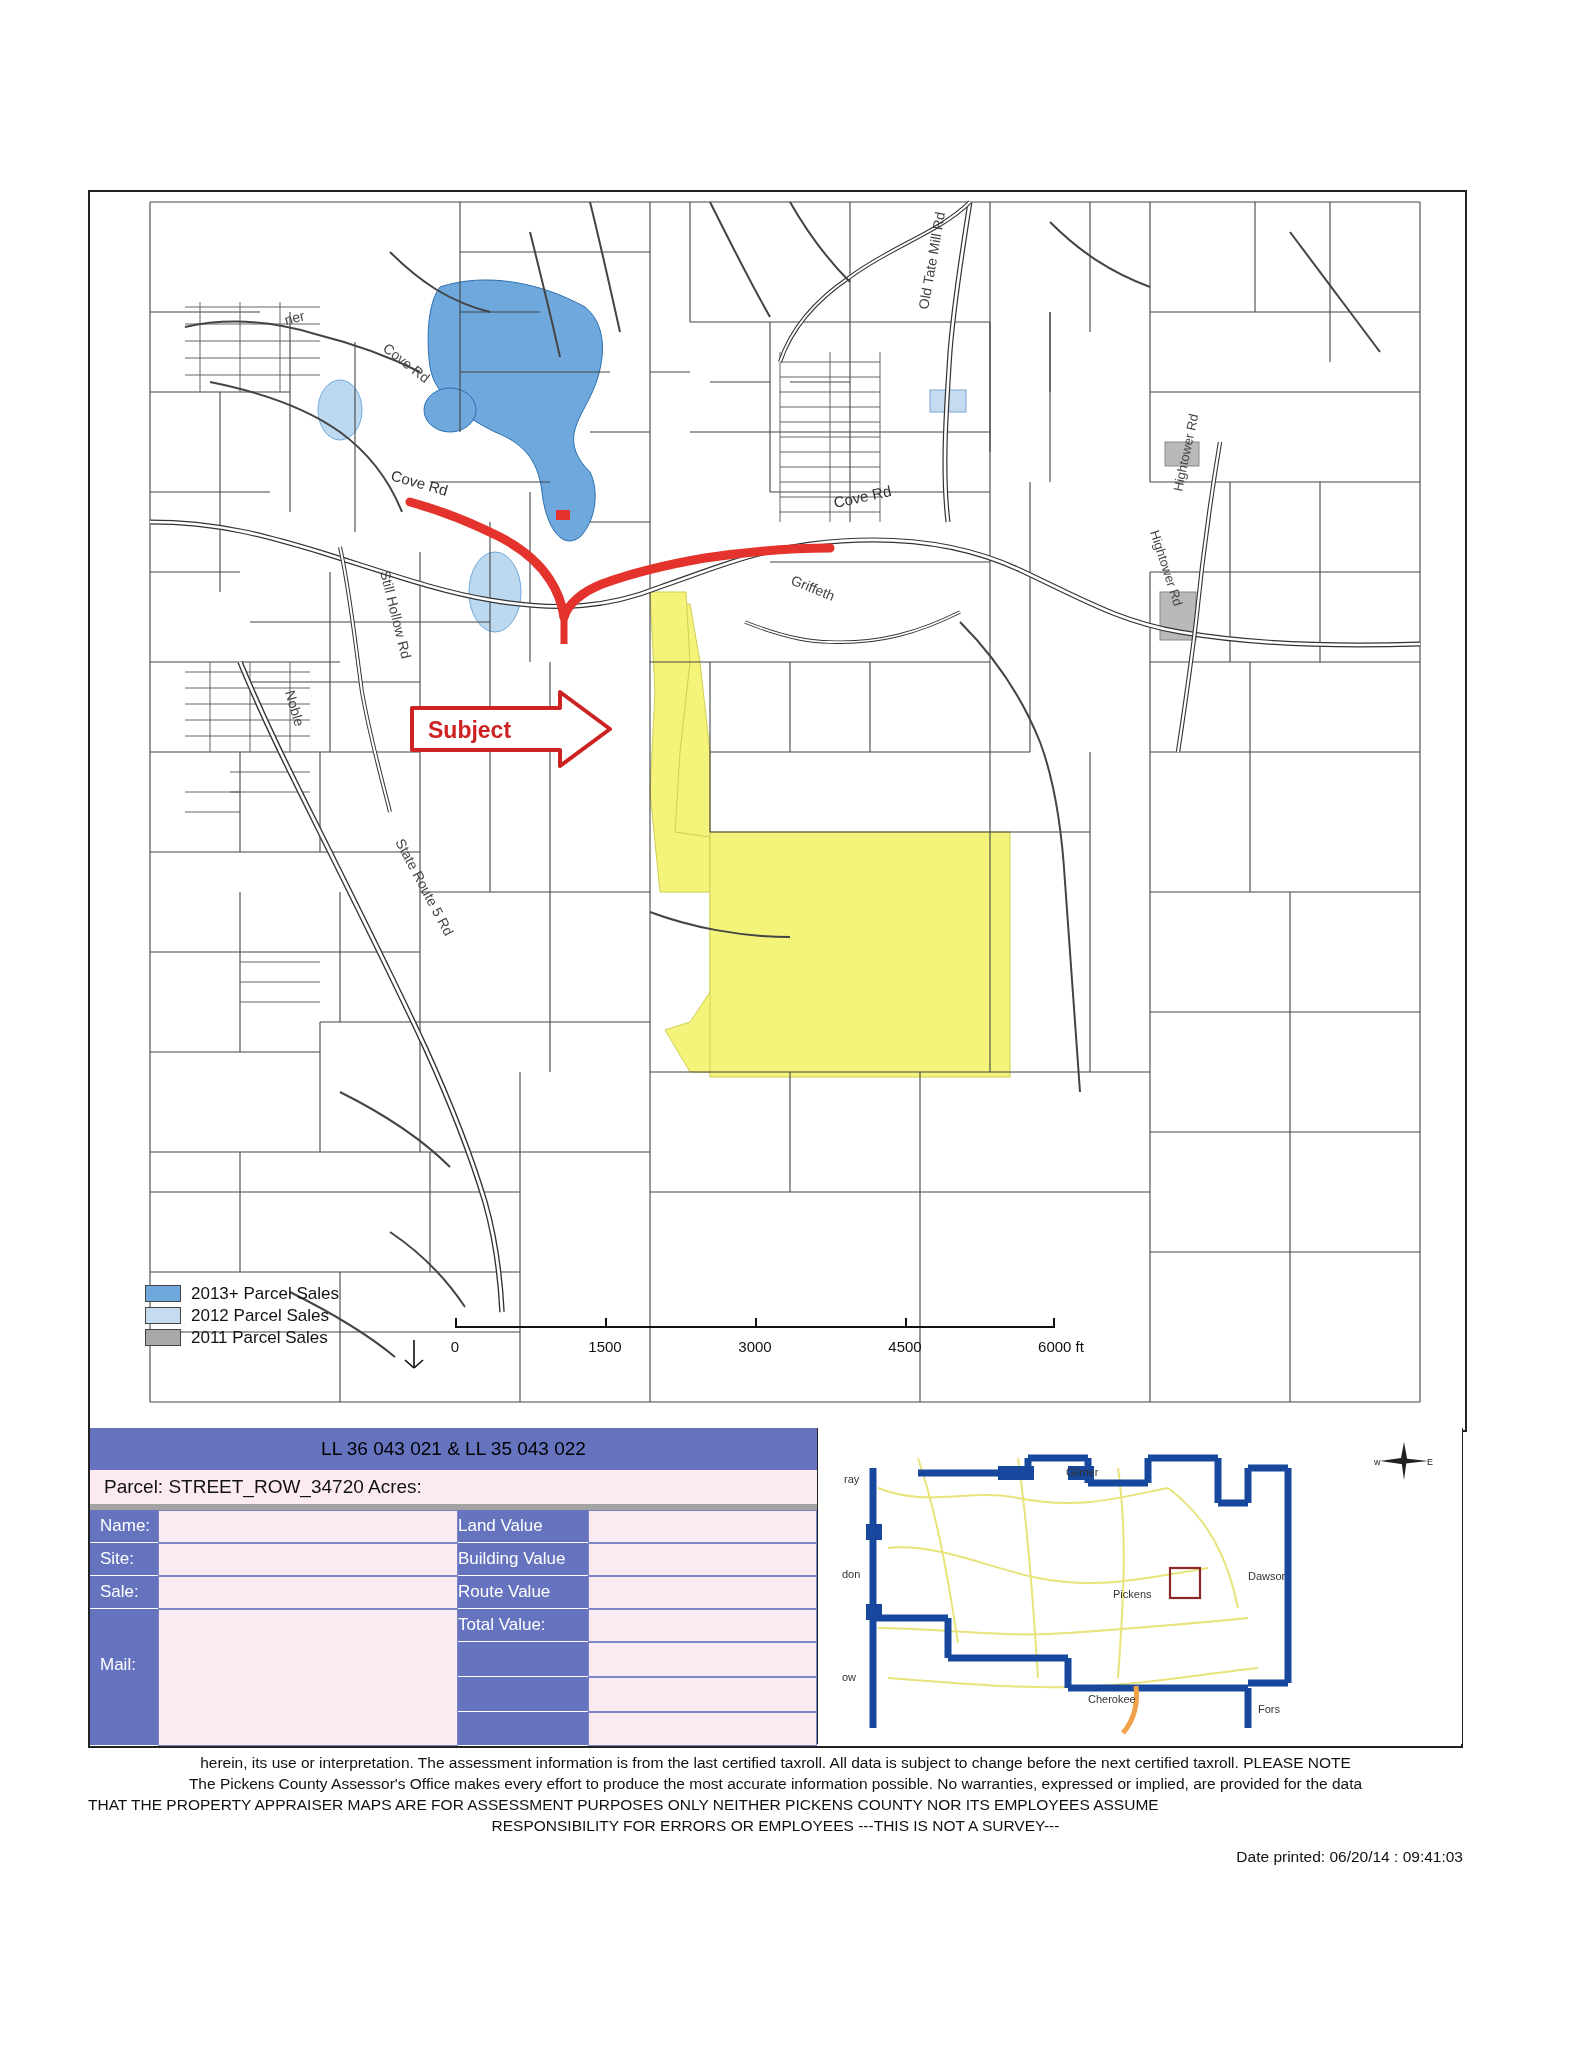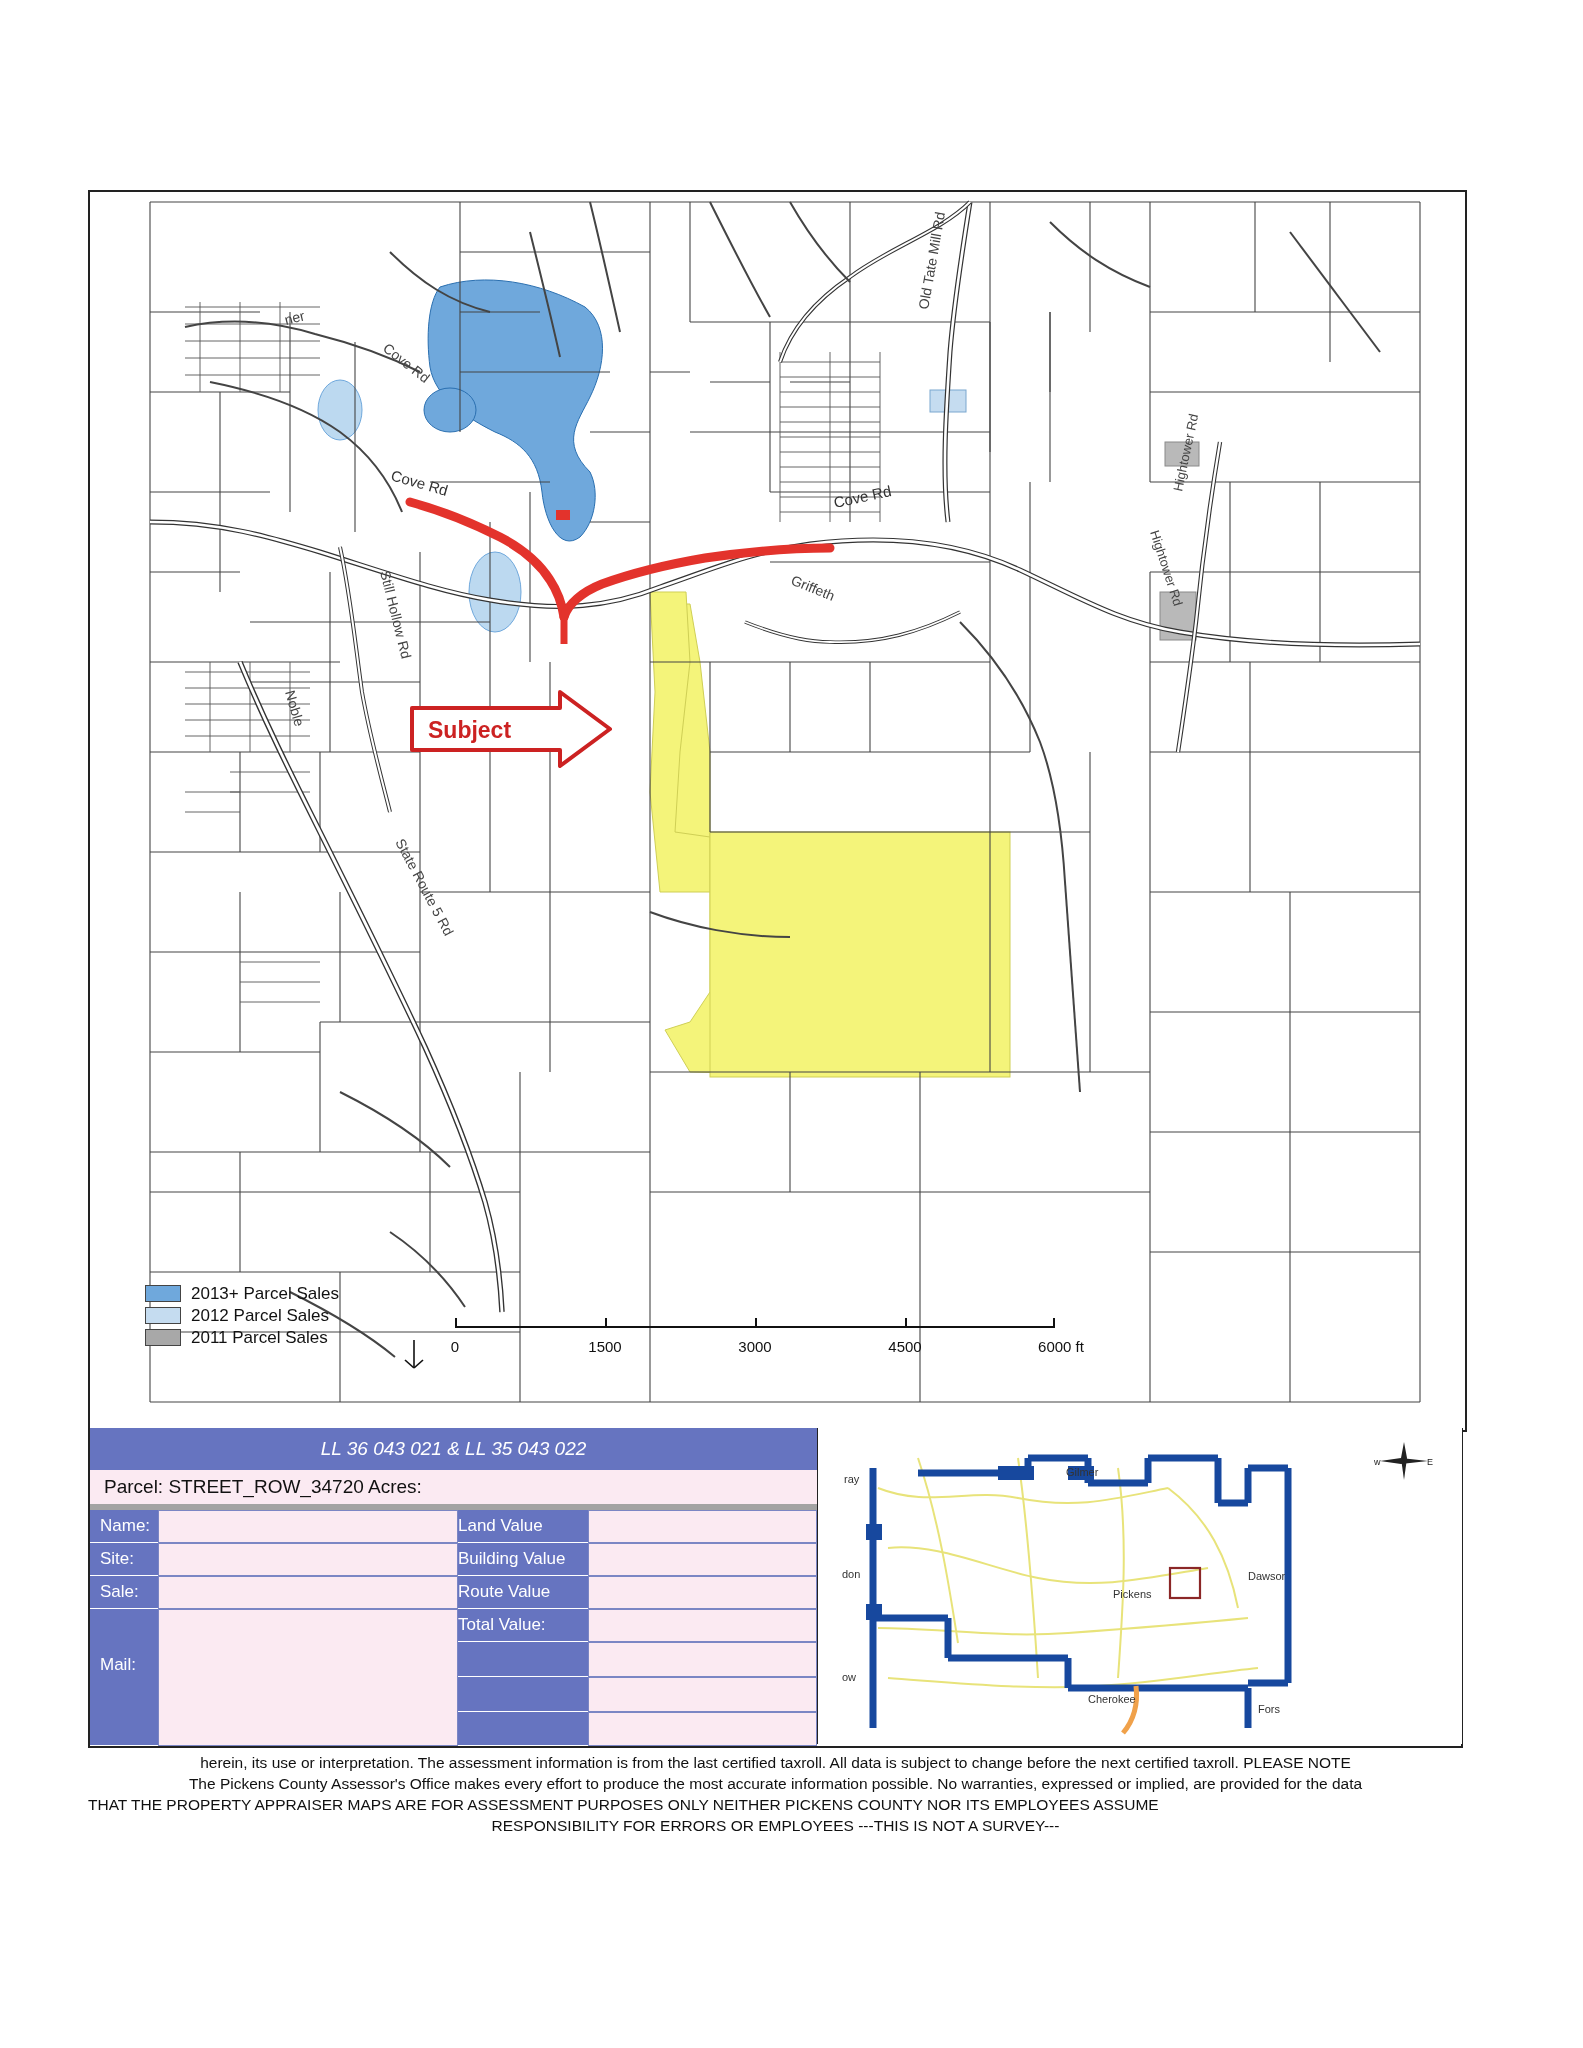--- a/index.html
+++ b/index.html
@@ -19,21 +19,21 @@
 
   
   .scalebar{position:absolute;left:455px;top:1316px;width:620px;height:40px;}
   .scale-line{position:absolute;left:0;top:10px;width:600px;height:2px;background:#111;}
   .scale-tick{position:absolute;top:2px;width:2px;height:10px;background:#111;}
   .scale-lab{position:absolute;top:22px;font-size:15px;transform:translateX(-50%);white-space:nowrap;}
   .north{position:absolute;left:400px;top:1338px;font-size:20px;}
 
   
   .info{position:absolute;left:88px;top:1428px;width:1375px;height:320px;border:2px solid #222;border-top:none;box-sizing:border-box;}
-  .info-head{position:absolute;left:0;top:0;width:727px;height:42px;background:#6674c0;color:#ffffff;font-size:19px;display:flex;align-items:center;justify-content:center;font-style:italic;}
+  .info-head{position:absolute;left:0;top:0;width:727px;height:42px;background:#6674c0;color:#000000;font-size:19px;display:flex;align-items:center;justify-content:center;}
   .parcel-row{position:absolute;left:0;top:42px;width:727px;height:40px;background:#fbeaf2;border-bottom:6px solid #a3a3a3;display:flex;align-items:center;padding-left:14px;box-sizing:border-box;font-size:19px;}
   .grid{position:absolute;left:0;top:82px;width:727px;height:236px;}
   .lbl{position:absolute;background:#6674c0;color:#ffffff;font-size:17px;display:flex;align-items:center;padding-left:10px;box-sizing:border-box;border-bottom:1px solid #fff;}
   .val{position:absolute;background:#fbeaf2;border:1px solid #7b86c4;box-sizing:border-box;}
   .rlbl{position:absolute;background:#6674c0;color:#fff;font-size:17px;display:flex;align-items:center;box-sizing:border-box;border-bottom:1px solid #fff;}
 
   
   .locator{position:absolute;left:727px;top:0;width:644px;height:316px;background:#fff;border-left:1px solid #222;overflow:hidden;}
   .compass{position:absolute;right:28px;top:10px;width:60px;height:46px;}
 
@@ -434,15 +434,16 @@
         </svg>
       </div>
     </div>
   </div>
 
   <div class="disc">
     <p class="center">herein, its use or interpretation. The assessment information is from the last certified taxroll. All data is subject to change before the next certified taxroll. PLEASE NOTE</p>
     <p class="center">The Pickens County Assessor's Office makes every effort to produce the most accurate information possible.  No warranties, expressed or implied, are provided for the data</p>
     <p class="l3">THAT THE PROPERTY APPRAISER MAPS ARE FOR ASSESSMENT PURPOSES ONLY NEITHER PICKENS COUNTY NOR ITS EMPLOYEES ASSUME</p>
     <p class="center">RESPONSIBILITY FOR ERRORS OR EMPLOYEES ---THIS IS NOT A SURVEY---</p>
+    <p class="right">Date printed:  06/20/14 : 09:41:03</p>
   </div>
 
 </div>
 
 </body></html>

